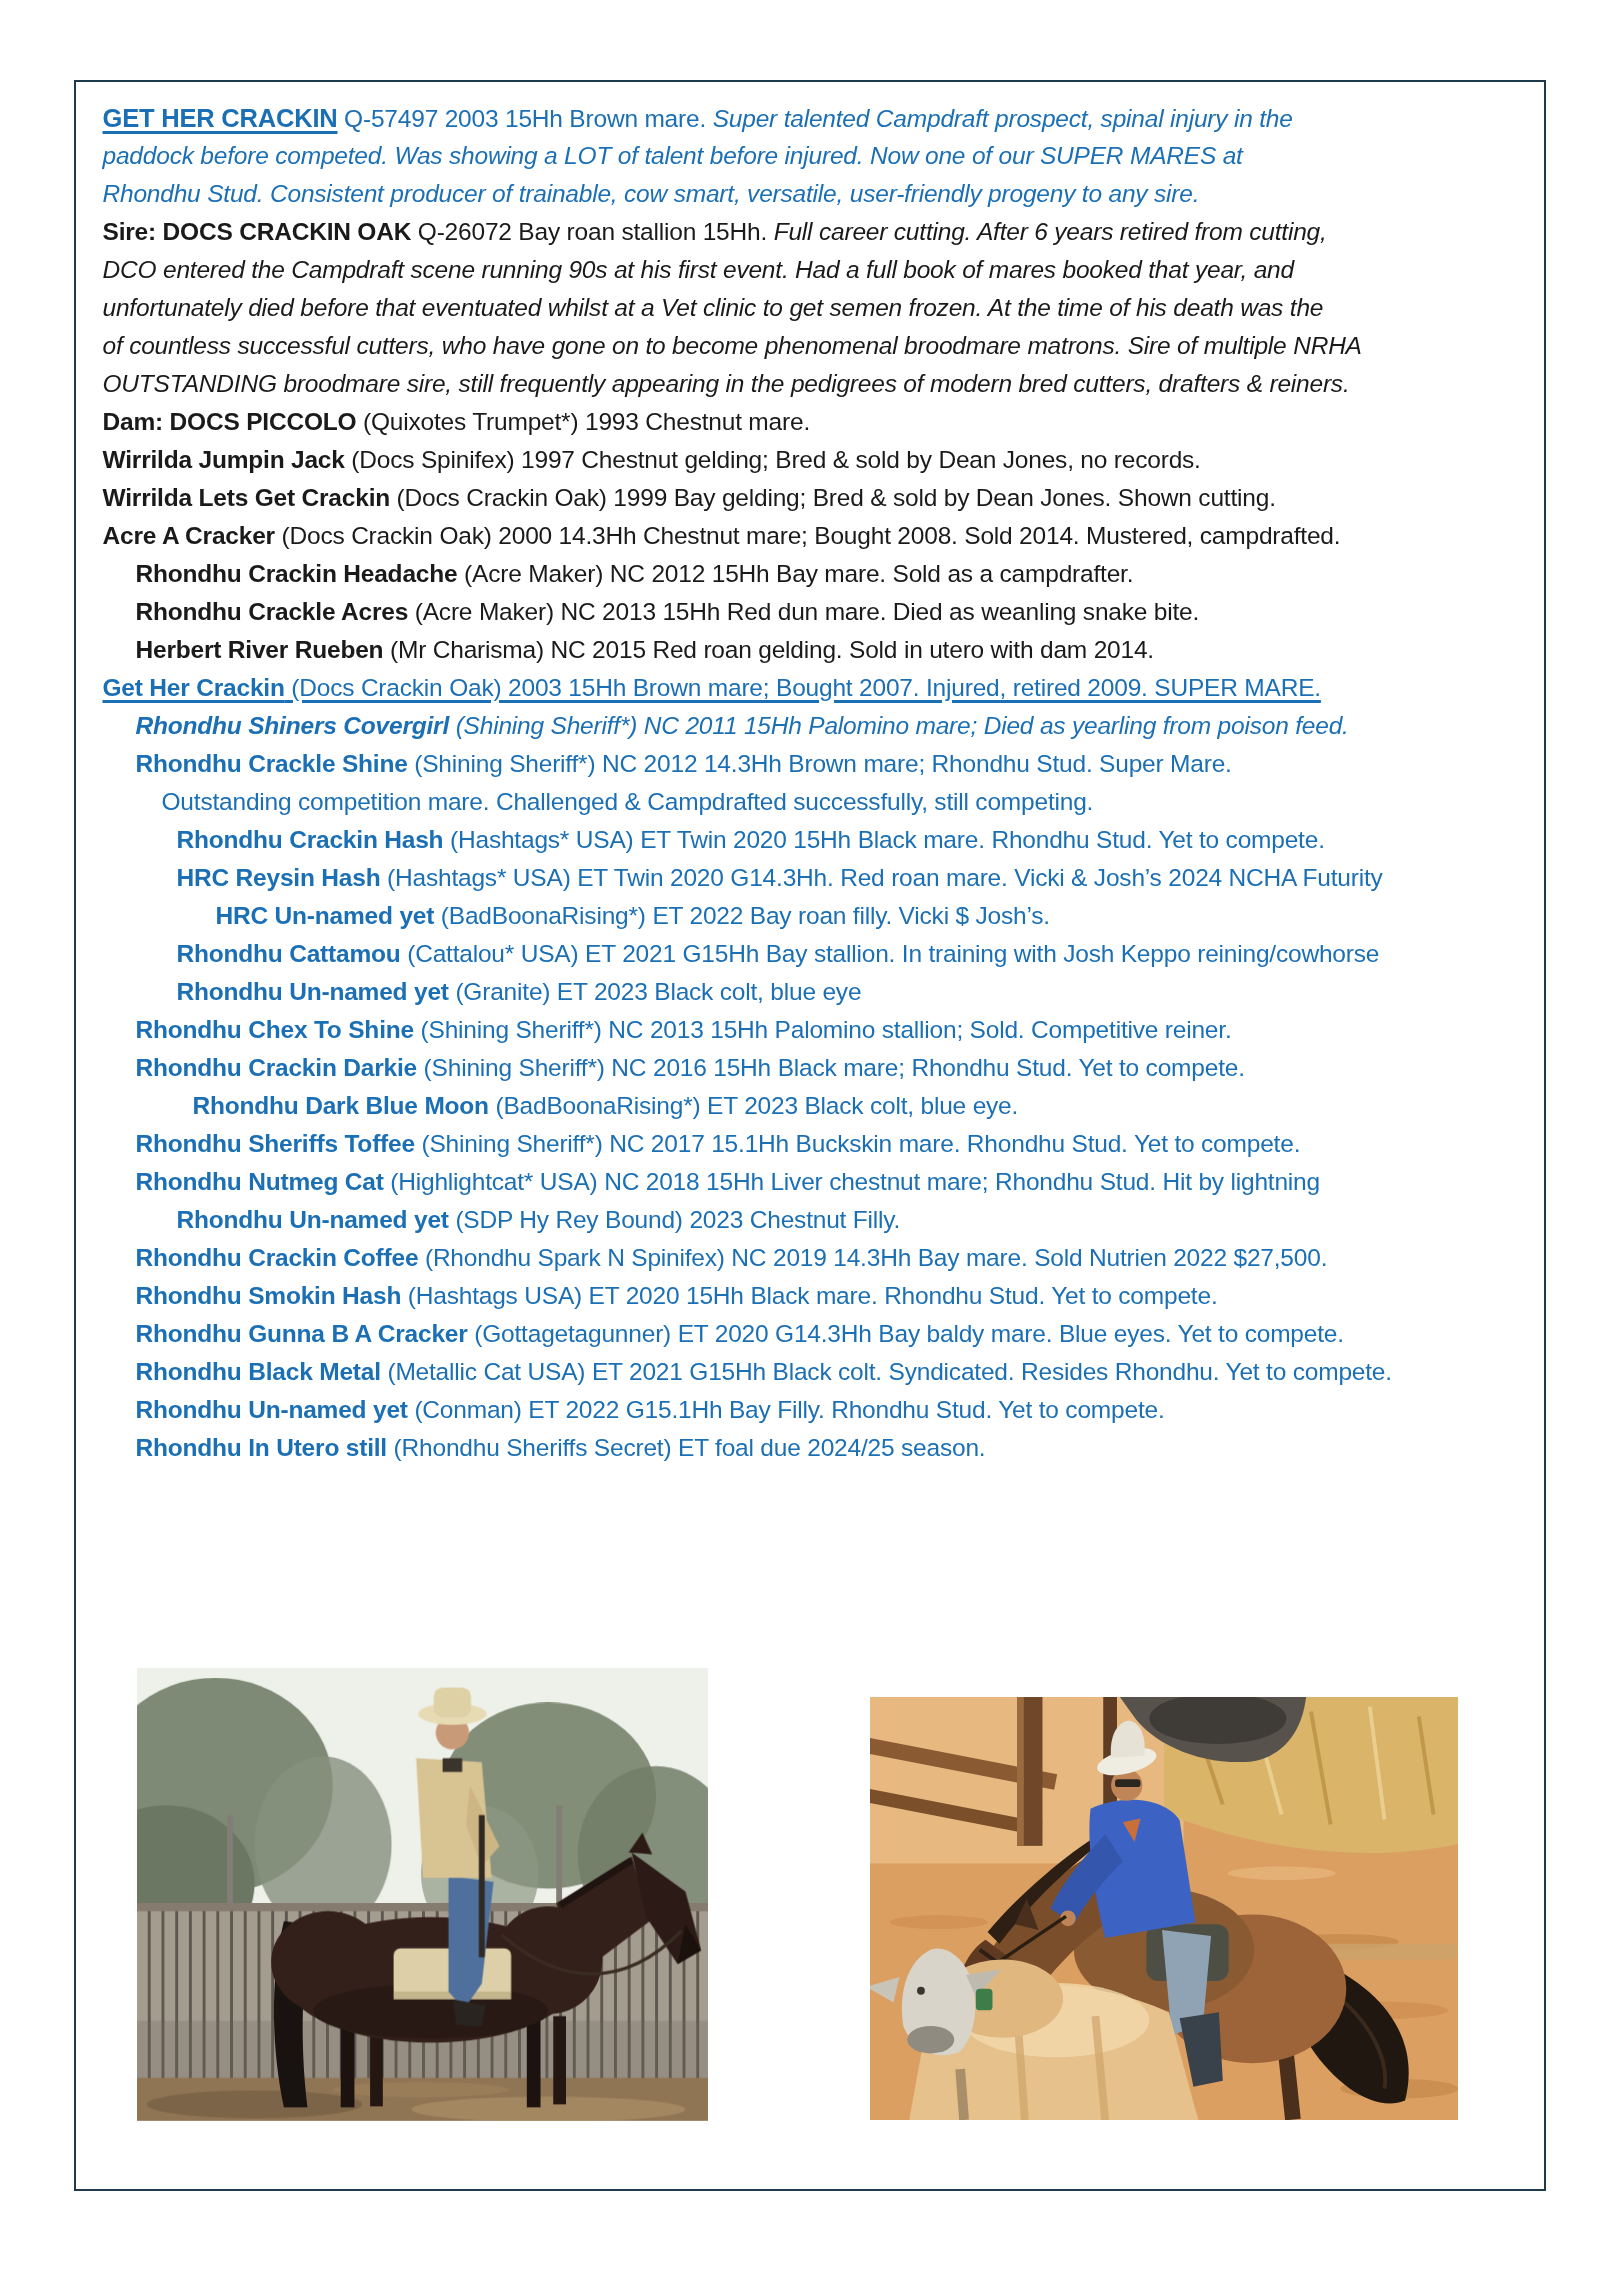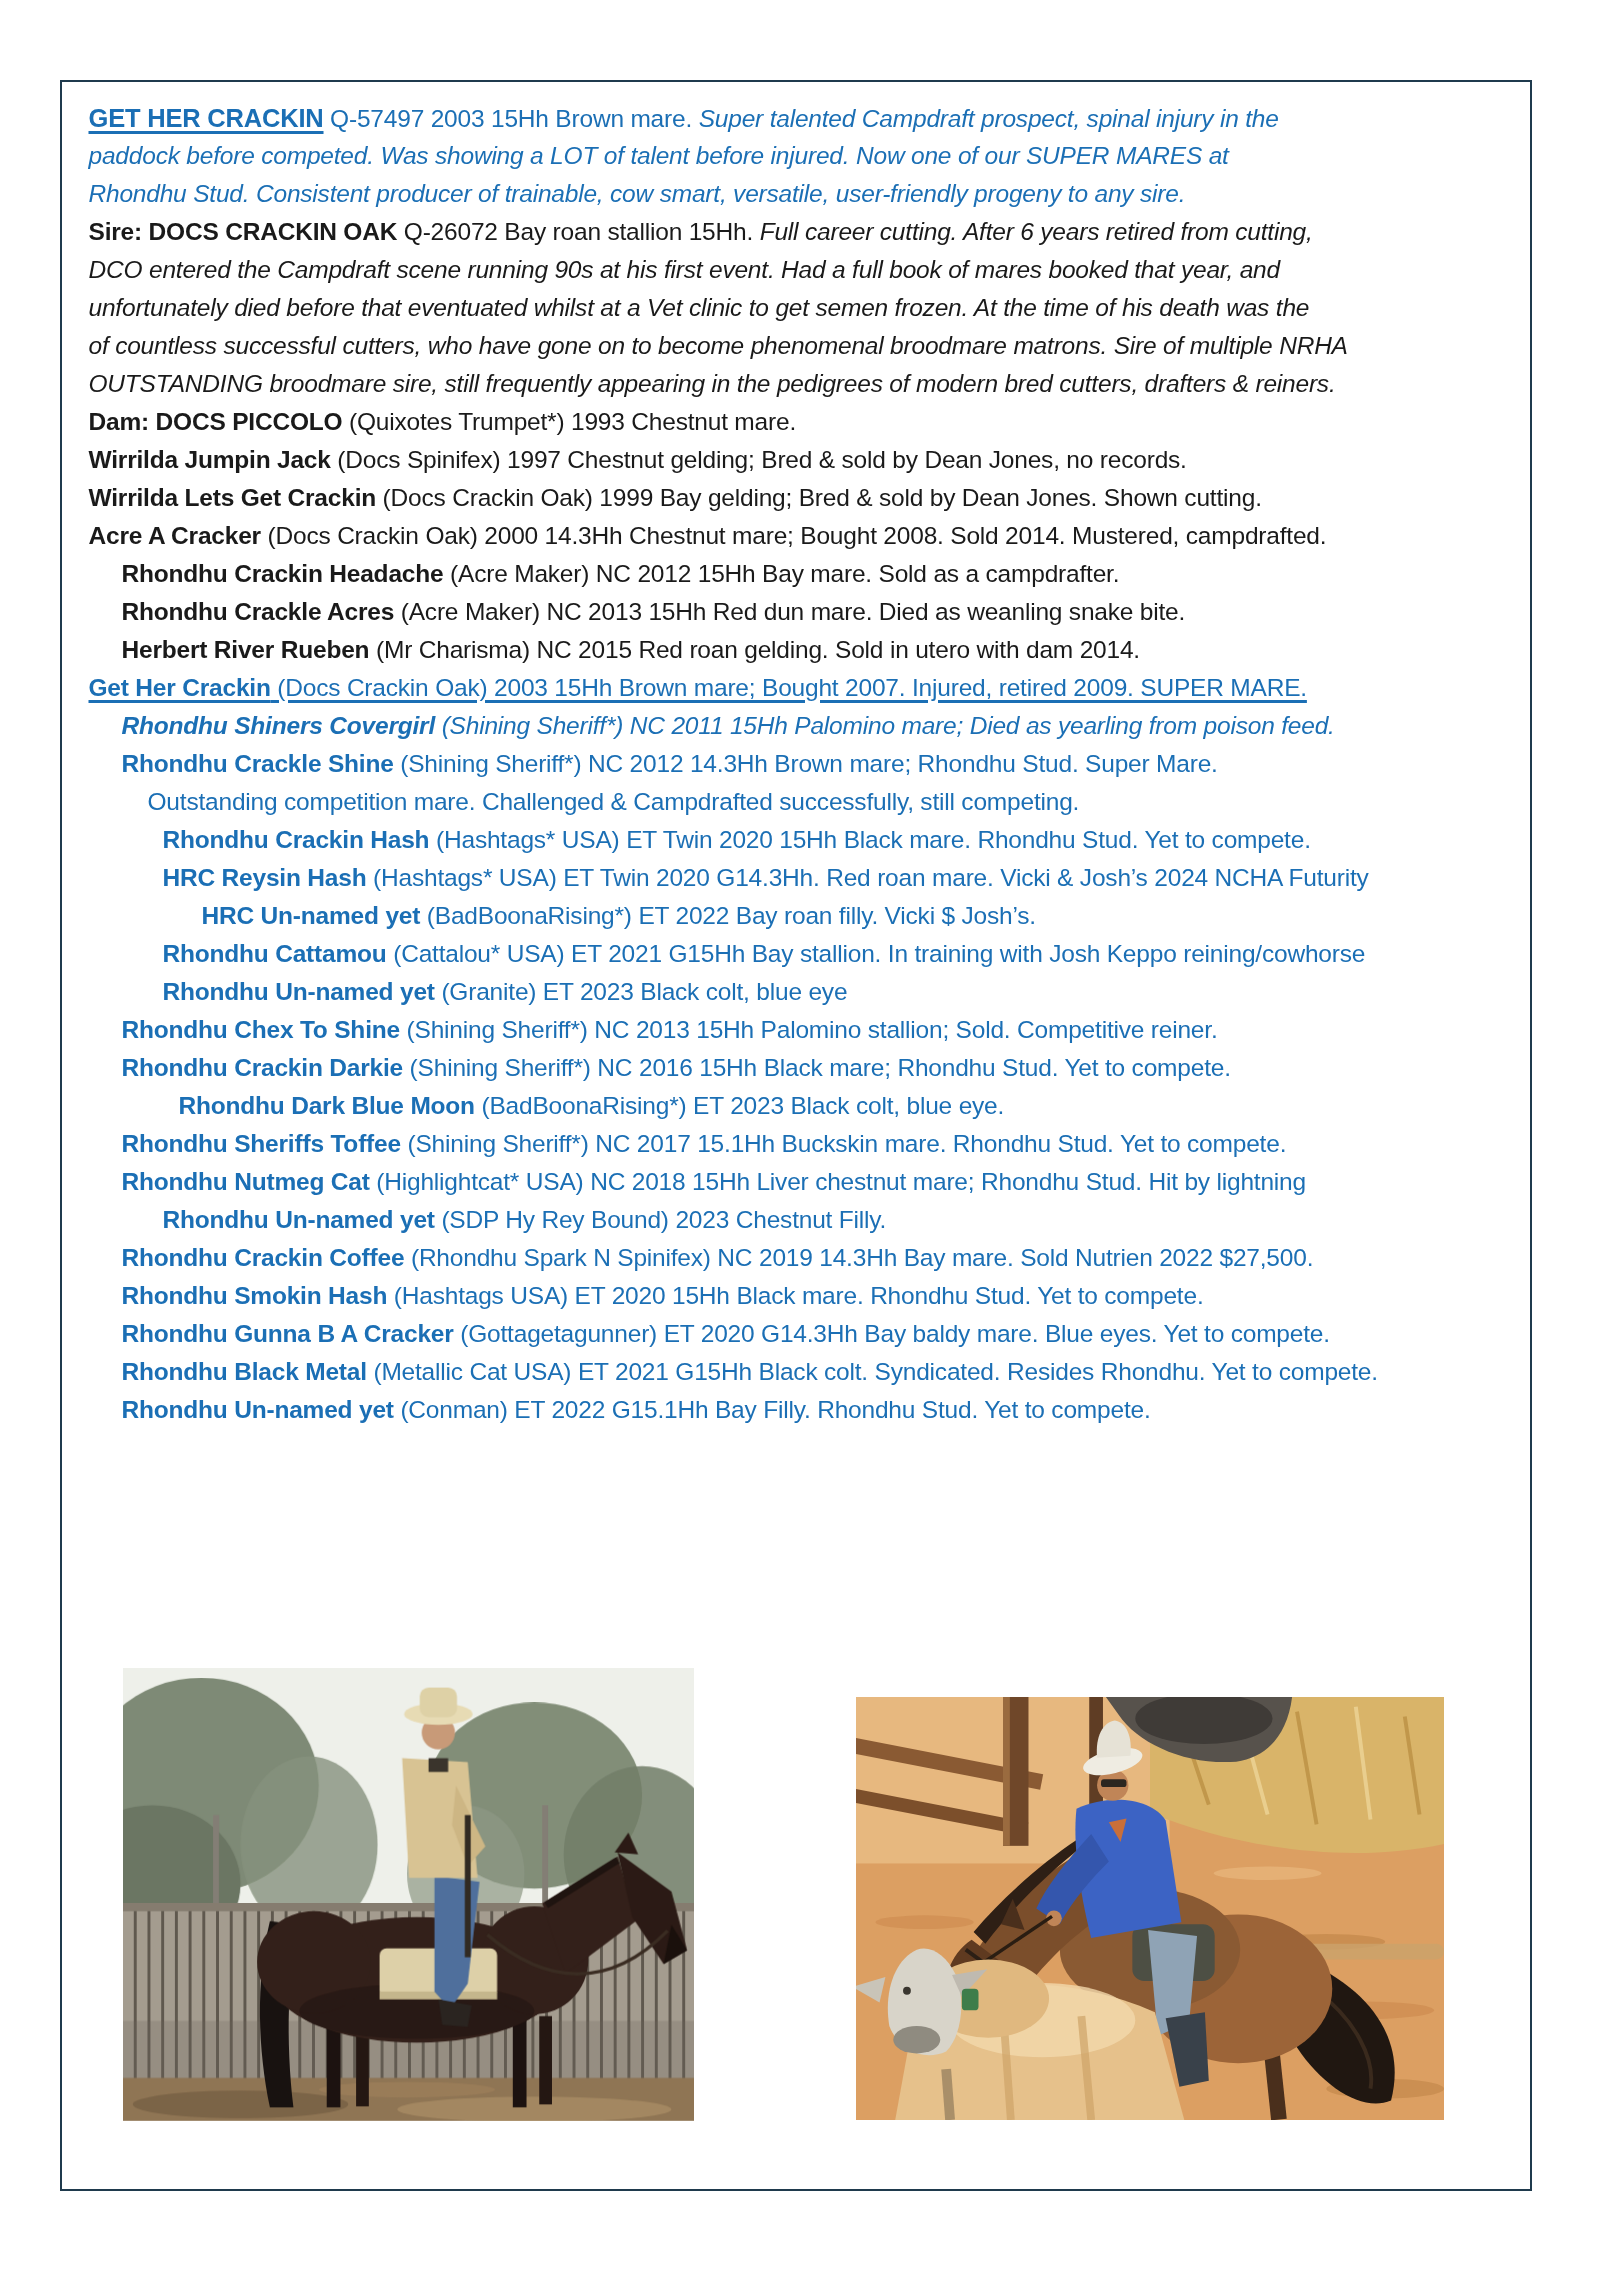--- a/index.html
+++ b/index.html
@@ -6,21 +6,21 @@
     --blue:#1b6fb5;
     --ink:#1a1a1a;
     --border:#1f3a4d;
   }
   html,body{margin:0;padding:0;}
   body{
     width:1621px;height:2293px;position:relative;background:#ffffff;
     font-family:"Liberation Sans", sans-serif;
   }
   .frame{
-    position:absolute;left:60px;top:80px;width:1472px;height:2111px;
+    position:absolute;left:74px;top:80px;width:1472px;height:2111px;
     border:2px solid var(--border);background:#ffffff;box-sizing:border-box;
   }
   .text-block{position:absolute;left:26.5px;top:16.7px;right:11.8px;}
   .line{white-space:nowrap;height:38px;line-height:38px;font-size:24.5px;letter-spacing:-0.2px;}
   .line .seg{color:var(--ink);}
   .line.blue .seg{color:var(--blue);}
   .seg.b{font-weight:bold;}
   .seg.i{font-style:italic;}
   .seg.t{font-size:25.5px;}
   .seg.u{text-decoration:underline;text-decoration-thickness:2.5px;text-underline-offset:3.9px;}
@@ -63,20 +63,21 @@
       <div class="line blue" style="padding-left: 33px;"><span class="seg b">Rhondhu Crackin Darkie</span><span class="seg"> (Shining Sheriff*) NC 2016 15Hh Black mare; Rhondhu Stud. Yet to compete.</span></div>
       <div class="line blue" style="padding-left: 90px;"><span class="seg b">Rhondhu Dark Blue Moon</span><span class="seg"> (BadBoonaRising*) ET 2023 Black colt, blue eye.</span></div>
       <div class="line blue" style="padding-left: 33px;"><span class="seg b">Rhondhu Sheriffs Toffee</span><span class="seg"> (Shining Sheriff*) NC 2017 15.1Hh Buckskin mare. Rhondhu Stud. Yet to compete.</span></div>
       <div class="line blue" style="padding-left: 33px;"><span class="seg b">Rhondhu Nutmeg Cat</span><span class="seg"> (Highlightcat* USA) NC 2018 15Hh Liver chestnut mare; Rhondhu Stud. Hit by lightning</span></div>
       <div class="line blue" style="padding-left: 74px;"><span class="seg b">Rhondhu Un-named yet</span><span class="seg"> (SDP Hy Rey Bound) 2023 Chestnut Filly.</span></div>
       <div class="line blue" style="padding-left: 33px;"><span class="seg b">Rhondhu Crackin Coffee</span><span class="seg"> (Rhondhu Spark N Spinifex) NC 2019 14.3Hh Bay mare. Sold Nutrien 2022 $27,500.</span></div>
       <div class="line blue" style="padding-left: 33px;"><span class="seg b">Rhondhu Smokin Hash</span><span class="seg"> (Hashtags USA) ET 2020 15Hh Black mare. Rhondhu Stud. Yet to compete.</span></div>
       <div class="line blue" style="padding-left: 33px;"><span class="seg b">Rhondhu Gunna B A Cracker</span><span class="seg"> (Gottagetagunner) ET 2020 G14.3Hh Bay baldy mare. Blue eyes. Yet to compete.</span></div>
       <div class="line blue" style="padding-left: 33px;"><span class="seg b">Rhondhu Black Metal</span><span class="seg"> (Metallic Cat USA) ET 2021 G15Hh Black colt. Syndicated. Resides Rhondhu. Yet to compete.</span></div>
       <div class="line blue" style="padding-left: 33px;"><span class="seg b">Rhondhu Un-named yet</span><span class="seg"> (Conman) ET 2022 G15.1Hh Bay Filly. Rhondhu Stud. Yet to compete.</span></div>
+      <div class="line blue" style="padding-left: 33px;"><span class="seg b">Rhondhu In Utero still</span><span class="seg"> (Rhondhu Sheriffs Secret) ET foal due 2024/25 season.</span></div>
     </div>
 
   <figure class="photo photo-left">
     <svg viewBox="0 0 583 462" preserveAspectRatio="none">
       <defs>
         <pattern id="palings" width="14" height="20" patternUnits="userSpaceOnUse">
           <rect width="14" height="20" fill="#a49c8f"></rect>
           <rect x="11" width="3" height="20" fill="#5f584e"></rect>
         </pattern>
       </defs>

